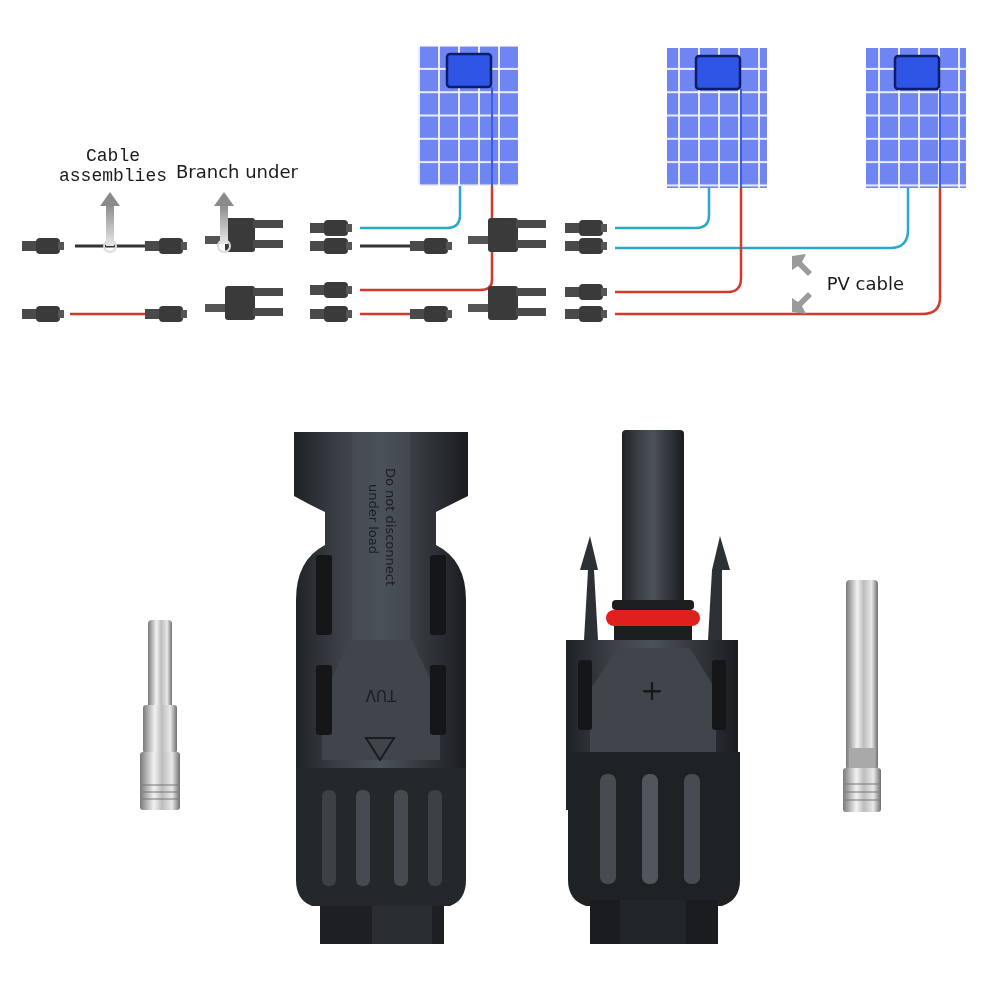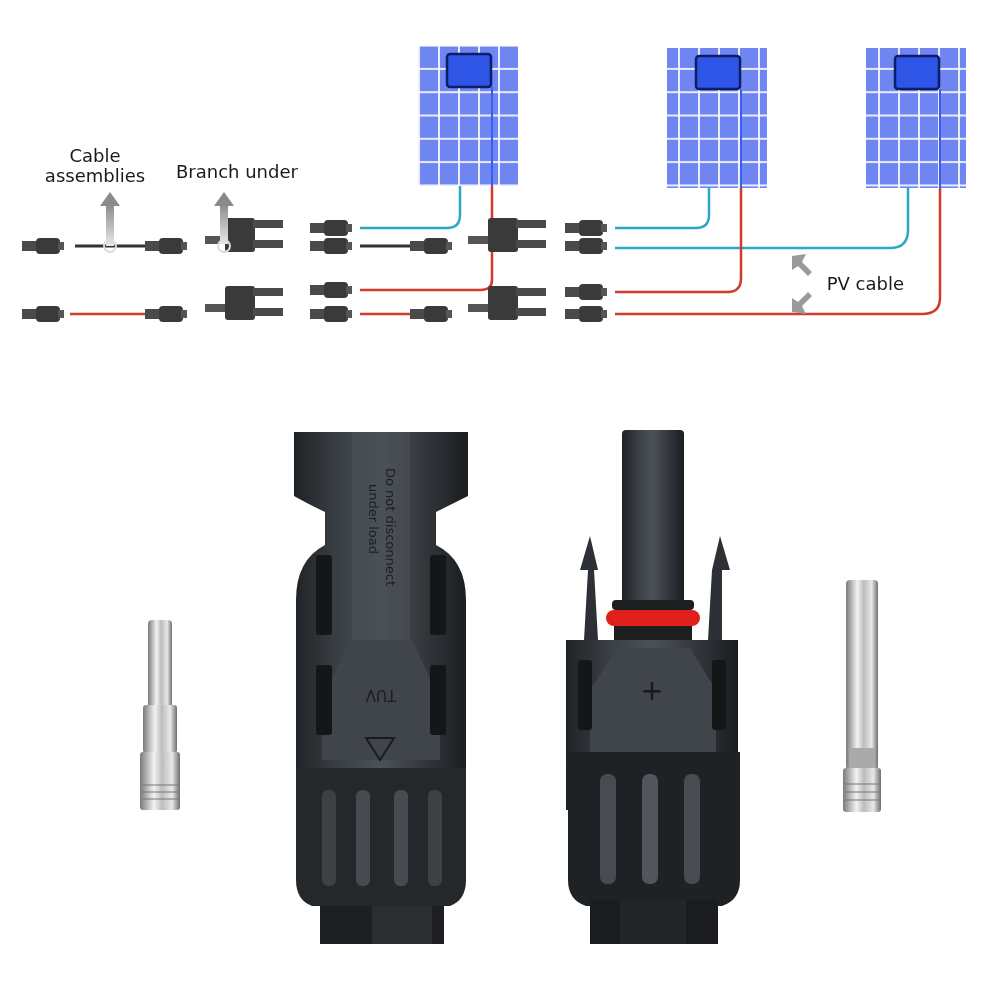--- a/index.html
+++ b/index.html
@@ -107,21 +107,21 @@
       <rect x="220" y="204" width="8" height="40" fill="url(#arrowGrad)"></rect>
       <polygon points="214,206 224,192 234,206" fill="#8a8a8a"></polygon>
       <circle cx="224" cy="246" r="6" fill="none" stroke="#ddd" stroke-width="2"></circle>
     </g>
     <g fill="#9a9a9a">
       <polygon points="792,256 806,254 802,262 812,272 808,276 798,266 792,270"></polygon>
       <polygon points="792,312 806,314 802,306 812,296 808,292 798,302 792,298"></polygon>
     </g>
   </svg>
 
-  <div class="label" style="left:40px;top:146px;width:110px;">
+  <div class="label" style="left:58px;top:146px;width:110px;font-family:Liberation Mono, monospace;">
     <div>Cable</div>
     <div>assemblies</div>
   </div>
   <div class="label" style="left:176px;top:162px;width:118px;">Branch under</div>
   <div class="label" style="left:814px;top:274px;width:90px;text-align:right;">PV cable</div>
 </div>
 
 <div class="abs" style="left:0;top:400px;width:1000px;height:600px;">
   <svg width="1000" height="600" viewBox="0 400 1000 600">
     <defs>

